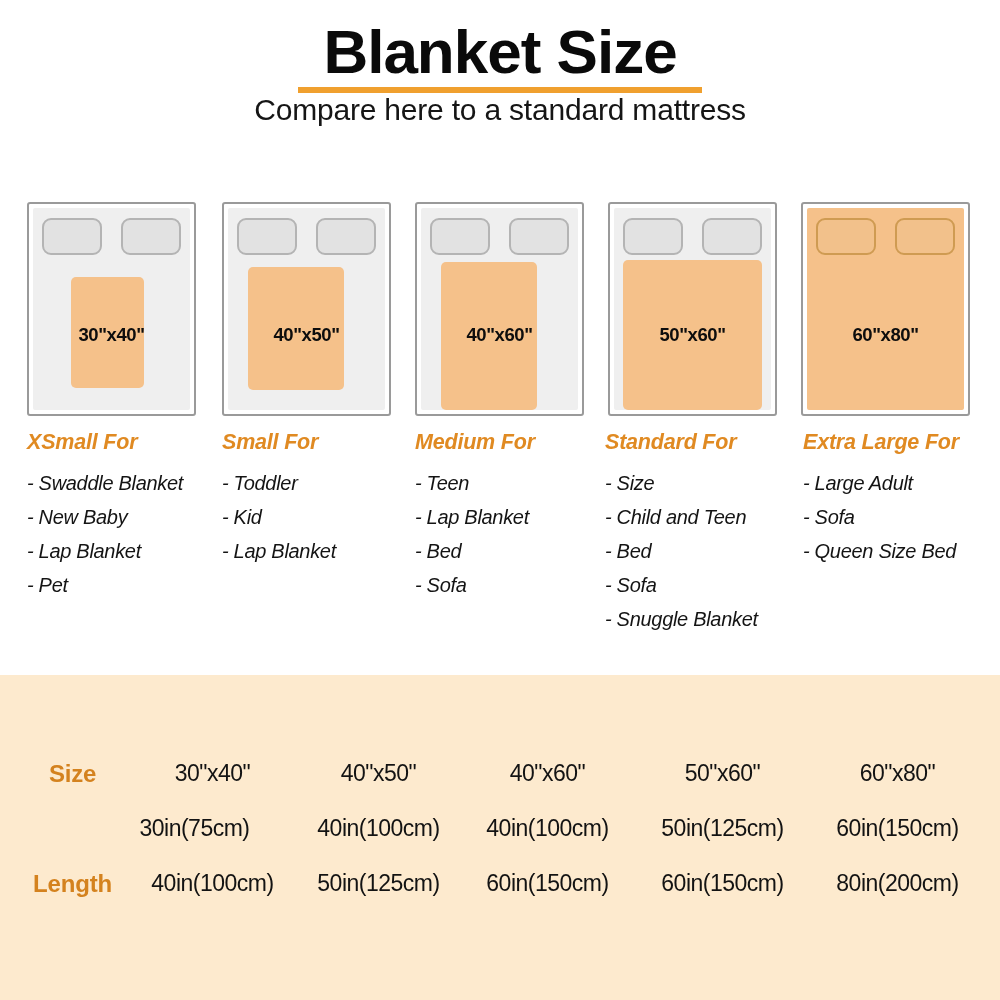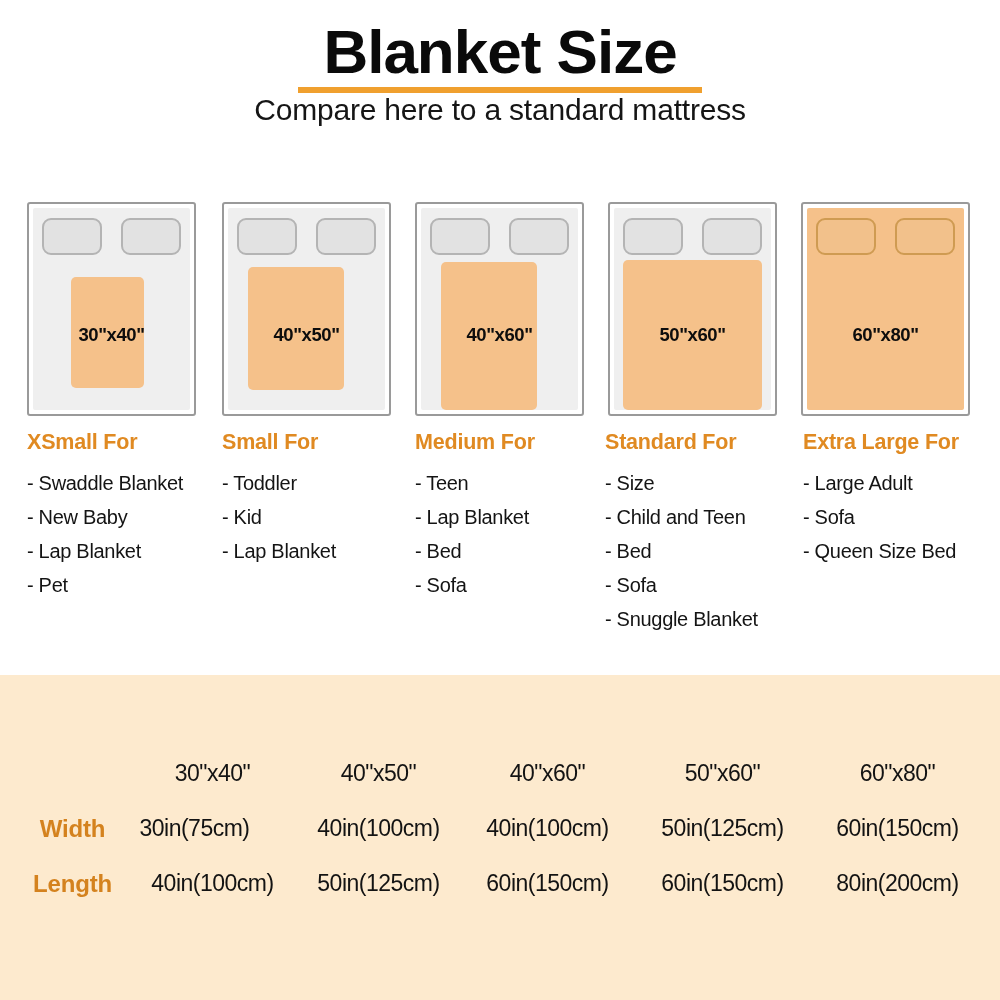--- a/index.html
+++ b/index.html
@@ -107,20 +107,21 @@
     background: #f5c18a;
   }
 
   
   .cats-row {
     position: absolute;
     top: 430px;
     left: 0;
     width: 888px;
     height: 230px;
+    font-style: italic;
   }
   .cat-col {
     position: absolute;
     top: 0;
   }
   .cat-title {
     font-size: 21.5px;
     font-weight: bold;
     color: #e08a22;
     letter-spacing: -0.2px;
@@ -276,29 +277,29 @@
     <div class="cat-item">- Sofa</div>
     <div class="cat-item">- Queen Size Bed</div>
   </div>
 
 </div>
 
 <div class="table-panel">
   <div class="table-grid">
 
     <div class="trow">
+      <div class="rlabel">Size</div>
       <div class="rcell" style="left:125px;">30"x40"</div>
       <div class="rcell" style="left:291px;">40"x50"</div>
       <div class="rcell" style="left:460px;">40"x60"</div>
       <div class="rcell" style="left:635px;">50"x60"</div>
       <div class="rcell" style="left:810px;">60"x80"</div>
     </div>
 
     <div class="trow">
-      <div class="rlabel">Width</div>
       <div class="rcell" style="left:107px;">30in(75cm)</div>
       <div class="rcell" style="left:291px;">40in(100cm)</div>
       <div class="rcell" style="left:460px;">40in(100cm)</div>
       <div class="rcell" style="left:635px;">50in(125cm)</div>
       <div class="rcell" style="left:810px;">60in(150cm)</div>
     </div>
 
     <div class="trow">
       <div class="rlabel">Length</div>
       <div class="rcell" style="left:125px;">40in(100cm)</div>

